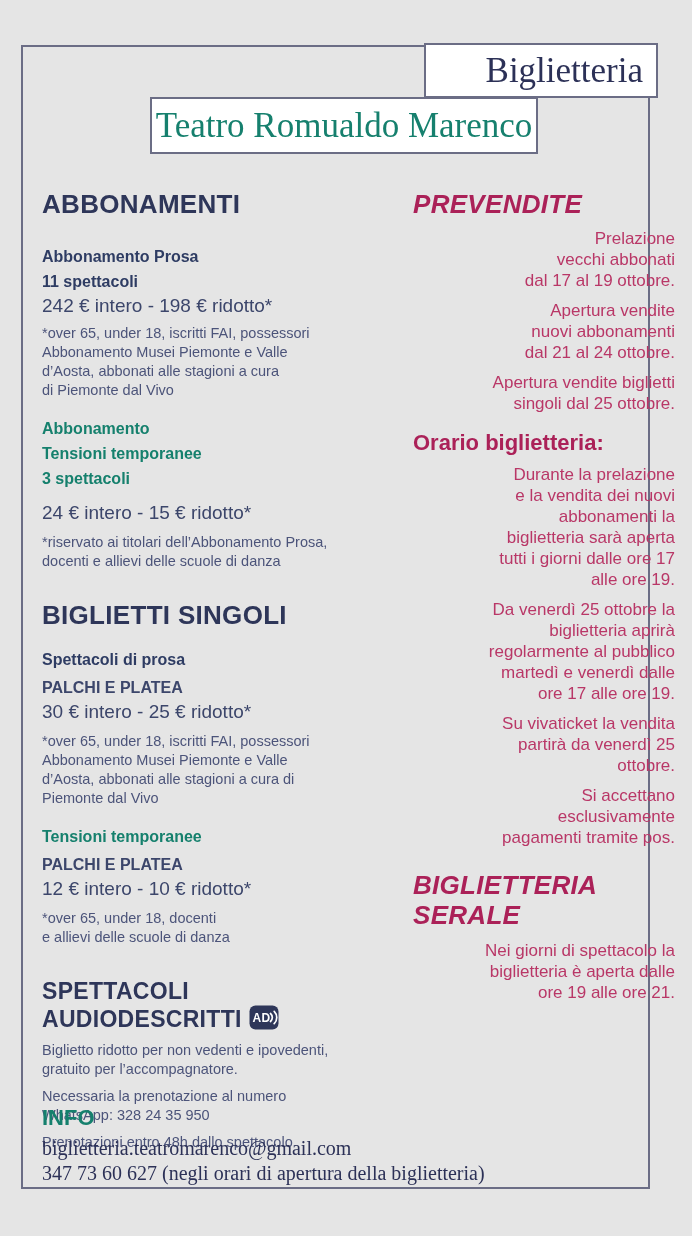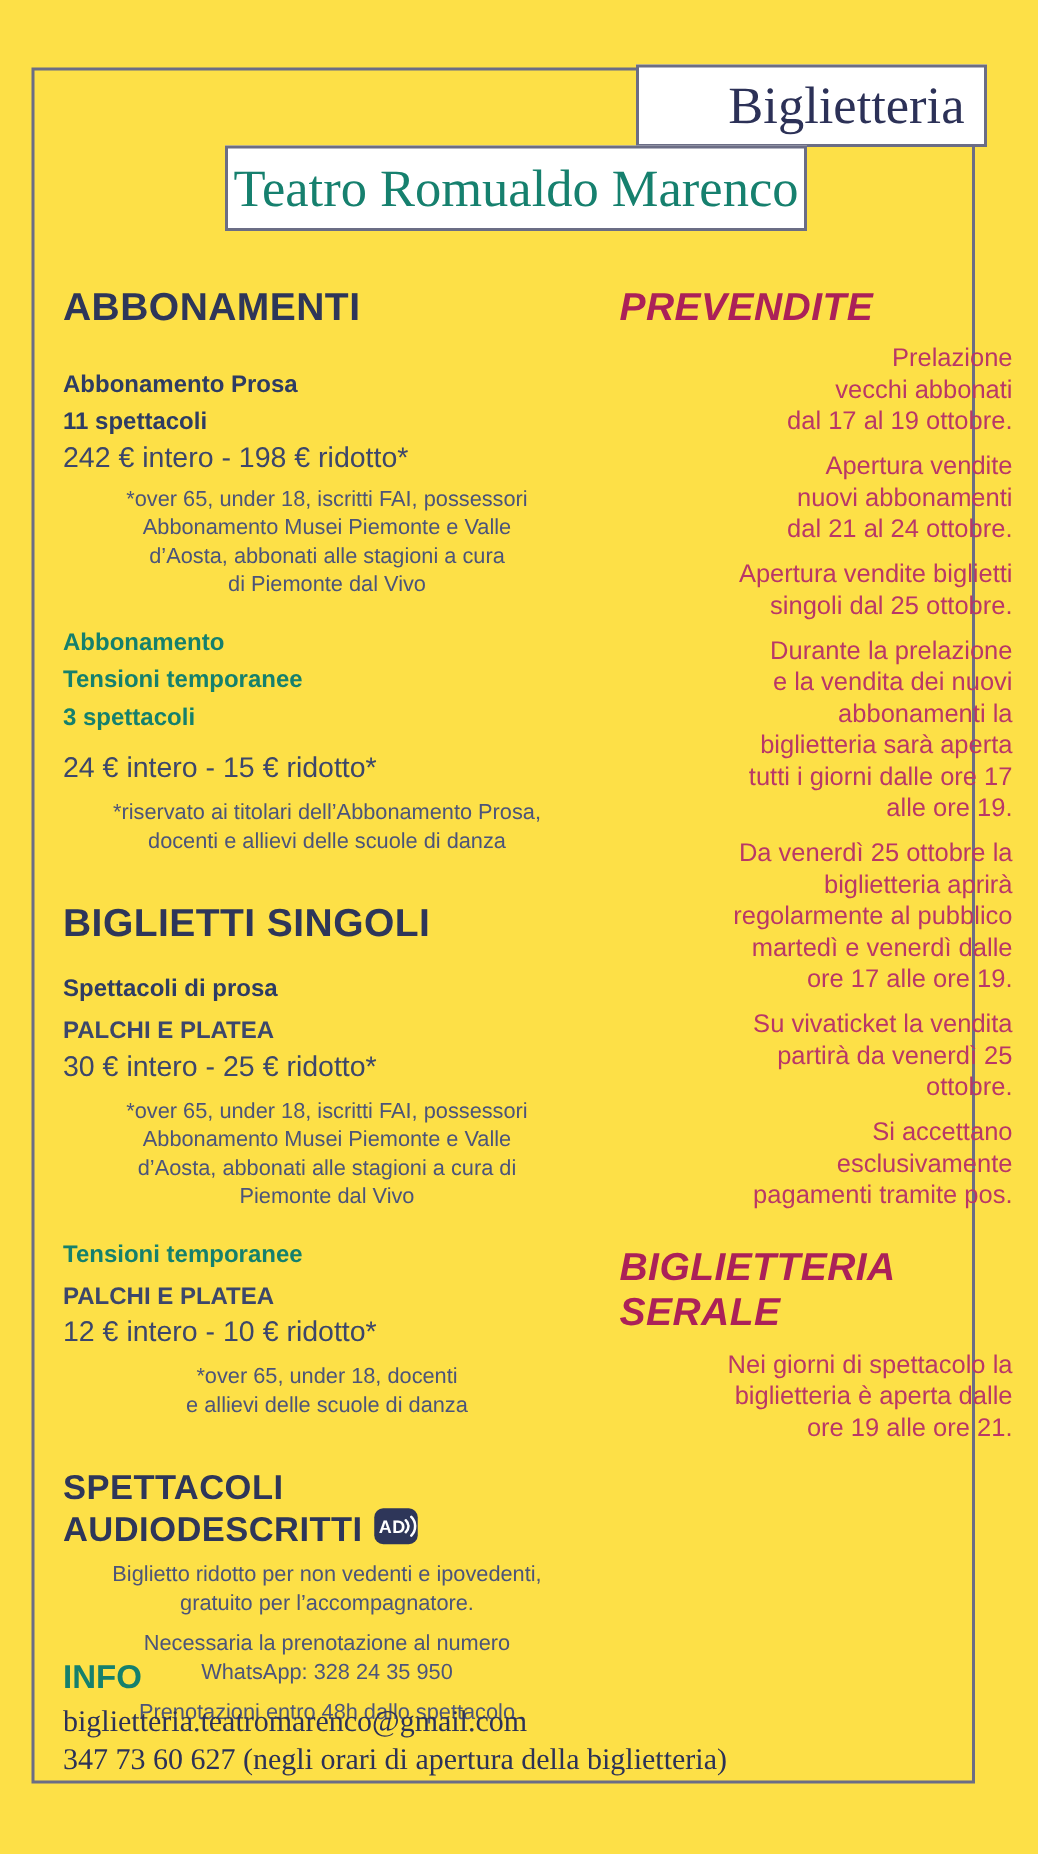--- a/index.html
+++ b/index.html
@@ -1,18 +1,18 @@
 <!DOCTYPE html>
 <html><head>
 <meta charset="utf-8">
 <title>Biglietteria — Teatro Romualdo Marenco</title>
 <style>
   html,body { margin:0; padding:0; background:#ffffff; }
   .page {
-    position:relative; width:692px; height:1236px; background:#fde047;
+    position:relative; width:692px; height:1236px; background:#e5e5e5;
     font-family:"Liberation Sans","DejaVu Sans",sans-serif; overflow:hidden;
     color:#3c466b;
   }
   .frame {
     position:absolute; left:21px; top:45px; width:629px; height:1144px;
     border:2px solid #6b6d85; box-sizing:border-box;
   }
   .hbox {
     position:absolute; background:#ffffff; border:2px solid #6b6d85;
     box-sizing:border-box; display:flex; align-items:center;
@@ -33,21 +33,21 @@
   .info-sec  { position:absolute; left:42px;  top:1106px; width:600px; }
 
   
   .h1 { font-size:26px; line-height:28px; font-weight:700; color:#2e3659;
         letter-spacing:.3px; margin:0; }
   .h1.ad { font-size:23px; line-height:28px; }
   .h2 { font-size:16px; line-height:25px; font-weight:700; color:#2e3c63; margin:0; }
   .h2.teal { color:#15806d; }
   .label { font-size:16px; line-height:20px; font-weight:600; color:#3c466b; margin:0; }
   .price { font-size:19px; line-height:24px; font-weight:500; color:#3c466b; margin:0; }
-  .note  { font-size:14.5px; line-height:19px; font-weight:400; color:#4c547a; margin:0;text-align:center; }
+  .note  { font-size:14.5px; line-height:19px; font-weight:400; color:#4c547a; margin:0; }
 
   .mb26 { margin-bottom:26px; }
   .mt30 { margin-top:30px; }     .mt18 { margin-top:18px; }
   .mt16 { margin-top:16px; }     .mt12 { }
   .mt10 { margin-top:10px; }     .mt8  { margin-top:8px; }
   .mt6  { margin-top:6px; }
   .mt2  { margin-top:2px; }
 
   .ad-icon { display:inline-block; vertical-align:-3px; margin-left:7px; }
 
@@ -136,20 +136,21 @@
     <h2 class="h1m">PREVENDITE</h2>
     <p class="pm pre">Prelazione
 vecchi abbonati
 dal 17 al 19 ottobre.</p>
     <p class="pm pre">Apertura vendite
 nuovi abbonamenti
 dal 21 al 24 ottobre.</p>
     <p class="pm pre">Apertura vendite biglietti
 singoli dal 25 ottobre.</p>
 
+    <h3 class="h2m">Orario biglietteria:</h3>
     <p class="pm pre">Durante la prelazione
 e la vendita dei nuovi
 abbonamenti la
 biglietteria sarà aperta
 tutti i giorni dalle ore 17
 alle ore 19.</p>
     <p class="pm pre">Da venerdì 25 ottobre la
 biglietteria aprirà
 regolarmente al pubblico
 martedì e venerdì dalle

